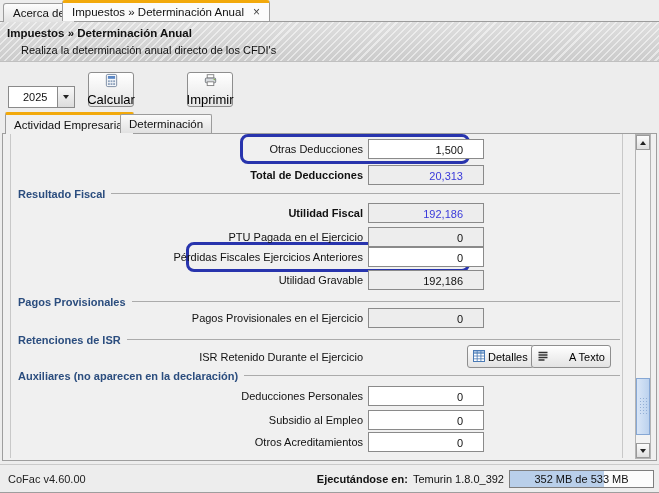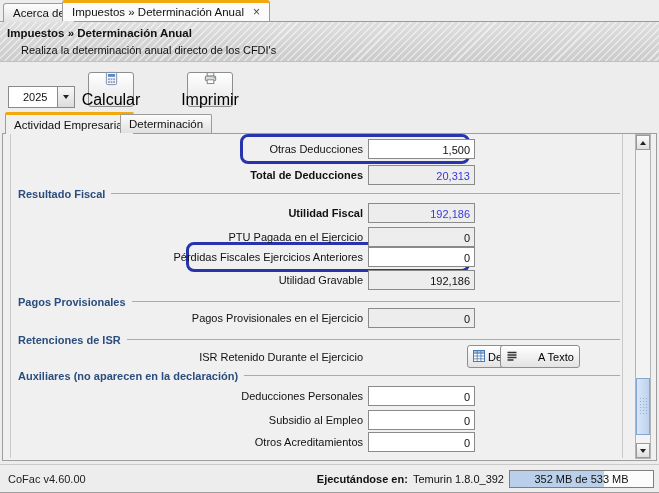--- a/index.html
+++ b/index.html
@@ -26,39 +26,39 @@
     border-bottom:1px solid #C0C0C0; }
   .header-title { position:absolute; left:7px; top:5px; font-weight:bold; font-size:11.5px; }
   .header-sub   { position:absolute; left:21px; top:22px; }
   
   .combo { position:absolute; left:8px; top:86px; width:67px; height:22px; background:#FFF; border:1px solid #8A8A8A; display:flex; z-index:2; }
   .combo-value { flex:1; padding:4px 0 0 14px; }
   .combo-btn { width:17px; border-left:1px solid #8A8A8A; background:linear-gradient(#F8F8F8,#DCDCDC); display:flex; align-items:center; justify-content:center; }
   .tri-down { width:0; height:0; border-left:3.5px solid transparent; border-right:3.5px solid transparent; border-top:4px solid #222; }
   .tri-up   { width:0; height:0; border-left:3.5px solid transparent; border-right:3.5px solid transparent; border-bottom:4px solid #222; }
   .tbtn { position:absolute; top:72px; height:35px; display:flex; flex-direction:column; align-items:center; justify-content:center; gap:1px;
-          border:1px solid #8E8E8E; border-radius:3px; background:linear-gradient(#FFFFFF,#E5E5E5); padding:2px 3px 1px; font-size:16px; }
+          border:1px solid #8E8E8E; border-radius:3px; background:linear-gradient(#FFFFFF,#E5E5E5); padding:2px 3px 1px; font-size:13px; }
   .tbtn svg { width:15px; height:15px; }
   #btn-calcular { left:88px;  width:46px; }
   #btn-exportar { left:137px; width:47px; }
   #btn-imprimir { left:187px; width:46px; }
   
   .vtab { position:absolute; display:flex; align-items:center; padding:0 8px; white-space:nowrap;
           border:1px solid #9C9C9C; border-radius:2px 2px 0 0; background:linear-gradient(#FBFBFB,#E1E1E1); z-index:4; font-size:11.5px; }
   .vtab.active { left:5px; top:112px; height:22px; border-bottom:none; border-top:3px solid #F2A90B; background:#F0F0F0; }
   .vtab.inactive { left:120px; top:114px; height:19px; border-bottom:none; }
   
   .panel { position:absolute; left:2px; top:133px; width:655px; height:328px; border:1px solid #9E9E9E; background:#F0F0F0; z-index:1; }
   .vp-edge { position:absolute; top:134px; height:324px; width:1px; background:#C8C8C8; z-index:2; }
   
   .frow { position:absolute; left:10px; width:612px; height:20px; z-index:3; }
   .frow-label { position:absolute; left:4px; right:259px; top:4px; text-align:right; white-space:nowrap; }
   .frow-label.bold { font-weight:bold; }
-  .ffield { position:absolute; left:358px; top:0; width:107px; height:20px; border:1px solid #8A8A8A; background:#EDEDED;
-            text-align:right; padding:4px 4px 0 0; }
+  .ffield { position:absolute; left:358px; top:0; width:116px; height:20px; border:1px solid #8A8A8A; background:#EDEDED;
+            text-align:right; padding:4px 20px 0 0; }
   .ffield.editable { background:#FFFFFF; }
   .ffield.blue { color:#3939DA; }
   .hl { position:absolute; border:3px solid #2834AD; border-radius:8px; height:30px; z-index:2; }
   .rbtn { position:absolute; top:-2px; height:23px; display:flex; align-items:center; gap:3px; padding:0 5px;
           border:1px solid #8E8E8E; border-radius:3px; background:linear-gradient(#FFF,#E3E3E3);
           font-family:"Liberation Sans",sans-serif; font-size:11px; }
   .rbtn svg { width:12px; height:12px; }
   .fsec { position:absolute; left:10px; width:612px; height:13px; display:flex; align-items:center; gap:6px; z-index:3; }
   .fsec-label { margin-left:8px; color:#2B4D7E; font-weight:bold; white-space:nowrap; }
   .fsec-line { flex:1; height:1px; background:#ABABAB; margin-right:2px; }
@@ -187,21 +187,21 @@
       <div class="frow" style="top: 347px;">
         <div class="frow-label">ISR Retenido Durante el Ejercicio</div>
         <button class="rbtn" style="left: 457px;">
           <span class="rbtn-icon"><svg viewBox="0 0 12 12">
               <rect x=".5" y=".5" width="11" height="11" fill="#FFF" stroke="#4A7AB5"></rect>
               <rect x=".5" y=".5" width="11" height="2.6" fill="#AAC4E2" stroke="#4A7AB5"></rect>
               <path d="M4.2 1 V11.5 M7.9 1 V11.5 M1 6 H11.5 M1 8.8 H11.5" stroke="#4A7AB5" stroke-width=".8" fill="none"></path>
             </svg></span>
           <span class="rbtn-label">Detalles</span>
         </button>
-        <button class="rbtn" style="left: 490px; gap: 20px;">
+        <button class="rbtn" style="left: 521px; gap: 20px;">
           <span class="rbtn-icon"><svg viewBox="0 0 12 12">
               <path d="M1.5 2.5 H10.5 M1.5 5 H10.5 M1.5 7.5 H10.5 M1.5 10 H7.5" stroke="#333" stroke-width="1.3"></path>
             </svg></span>
           <span class="rbtn-label">A Texto</span>
         </button>
       </div>
       <div class="fsec" style="top: 369px;">
         <span class="fsec-label">Auxiliares (no aparecen en la declaración)</span>
         <span class="fsec-line"></span>
       </div>

